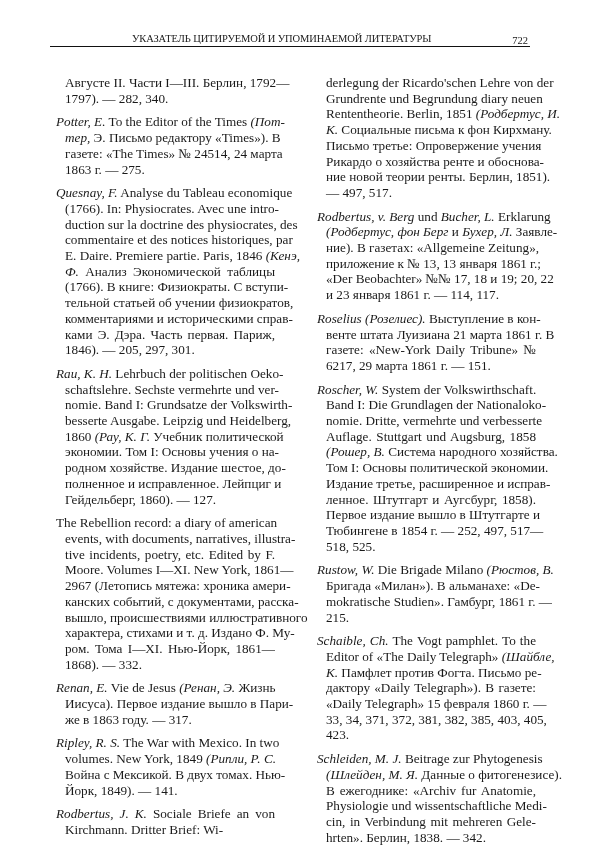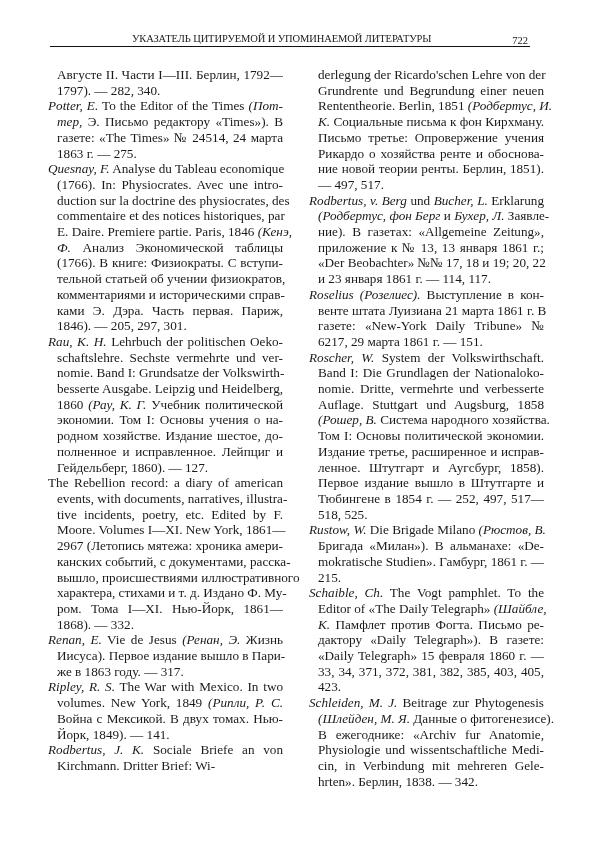--- a/index.html
+++ b/index.html
@@ -15,21 +15,21 @@
     }
     .header .title { position: absolute; left: 82px; top: 2px; letter-spacing: -0.1px; }
     .header .pageno { position: absolute; right: 2px; top: 4px; }
     .col {
       position: absolute; top: 67px; width: 226px;
       font-size: 13.2px; line-height: 15.7px;
     }
     .col.left { left: 57px; }
     .col.right { left: 318px; }
     .entry {
-      text-align: justify; padding-left: 9px; text-indent: -9px; margin: 0;
+      text-align: justify; padding-left: 9px; text-indent: -9px; margin: 8px;
       hyphens: manual;
     }
     .line { display: block; text-align: justify; text-align-last: justify; white-space: nowrap; }
     .line.last { text-align-last: left; }
     .first { margin-left: -9px; }
     i { font-style: italic; }
   </style>
 </head>
 <body>
 
@@ -97,21 +97,21 @@
       <span class="line last">Йорк, 1849). — 141.</span>
     </div>
     <div class="entry">
       <span class="line first"><i>Rodbertus, J. K.</i> Sociale Briefe an von</span>
       <span class="line last">Kirchmann. Dritter Brief: Wi-</span>
     </div>
   </div>
 <div class="col right">
     <div class="entry">
       <span class="line">derlegung der Ricardo'schen Lehre von der</span>
-      <span class="line">Grundrente und Begrundung einer neuen</span>
+      <span class="line">Grundrente und Begrundung diary neuen</span>
       <span class="line">Rententheorie. Berlin, 1851 <i>(Родбертус, И.</i></span>
       <span class="line"><i>К.</i> Социальные письма к фон Кирхману.</span>
       <span class="line">Письмо третье: Опровержение учения</span>
       <span class="line">Рикардо о хозяйства ренте и обоснова-</span>
       <span class="line">ние новой теории ренты. Берлин, 1851).</span>
       <span class="line last">— 497, 517.</span>
     </div>
     <div class="entry">
       <span class="line first"><i>Rodbertus, v. Berg</i> und <i>Bucher, L.</i> Erklarung</span>
       <span class="line"><i>(Родбертус, фон Берг</i> и <i>Бухер, Л.</i> Заявле-</span>

